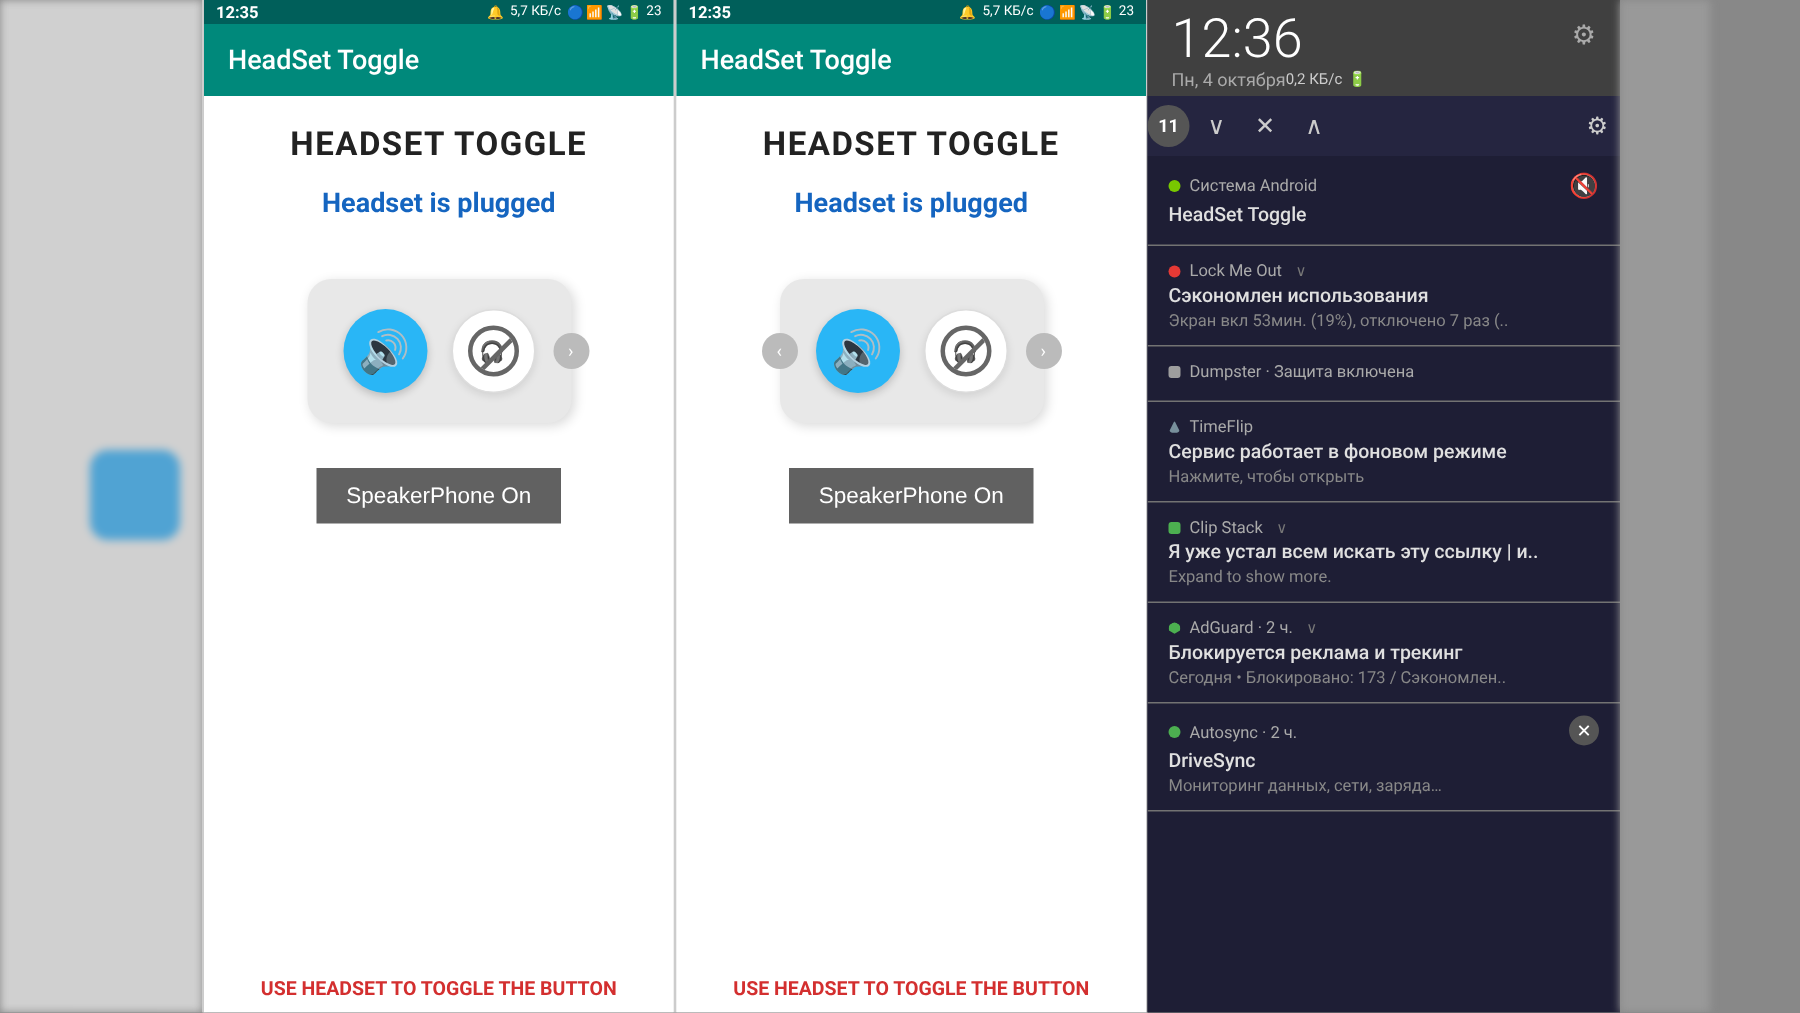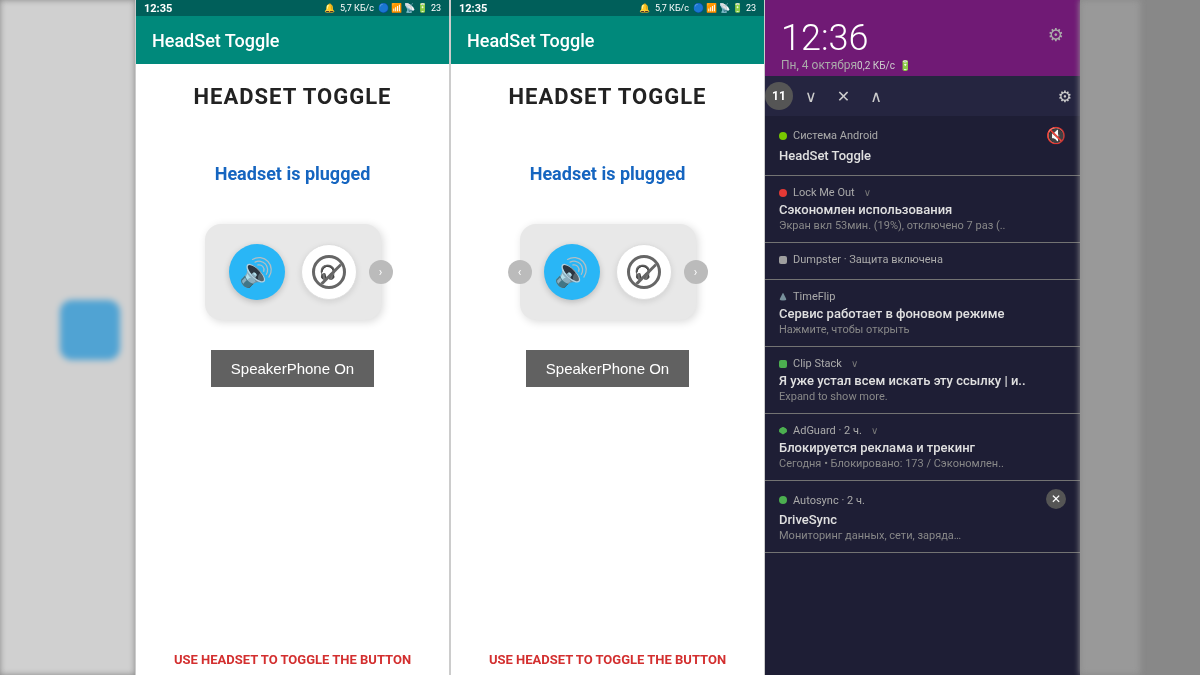--- a/index.html
+++ b/index.html
@@ -104,21 +104,20 @@
       text-align: center;
       margin-bottom: 16px;
     }
 
     .headset-plugged {
       font-size: 18px;
       font-weight: bold;
       color: #1565c0;
       text-align: left;
       margin-bottom: 40px;
-      margin-top: 38px;
     }
 
     
     .toggle-area {
       background: #e8e8e8;
       border-radius: 16px;
       padding: 20px 24px;
       display: flex;
       align-items: center;
       gap: 16px;
@@ -243,22 +242,22 @@
       width: 315px;
       height: 675px;
       background: #1a1a2e;
       display: flex;
       flex-direction: column;
       flex-shrink: 0;
     }
 
     
     .notif-status-bar {
-      background: #701a75;
-      padding: 20px 16px 4px;
+      background: #404040;
+      padding: 8px 16px 4px;
       color: white;
     }
     .notif-time {
       font-size: 36px;
       font-weight: 300;
       color: white;
       line-height: 1;
     }
     .notif-date-row {
       display: flex;

